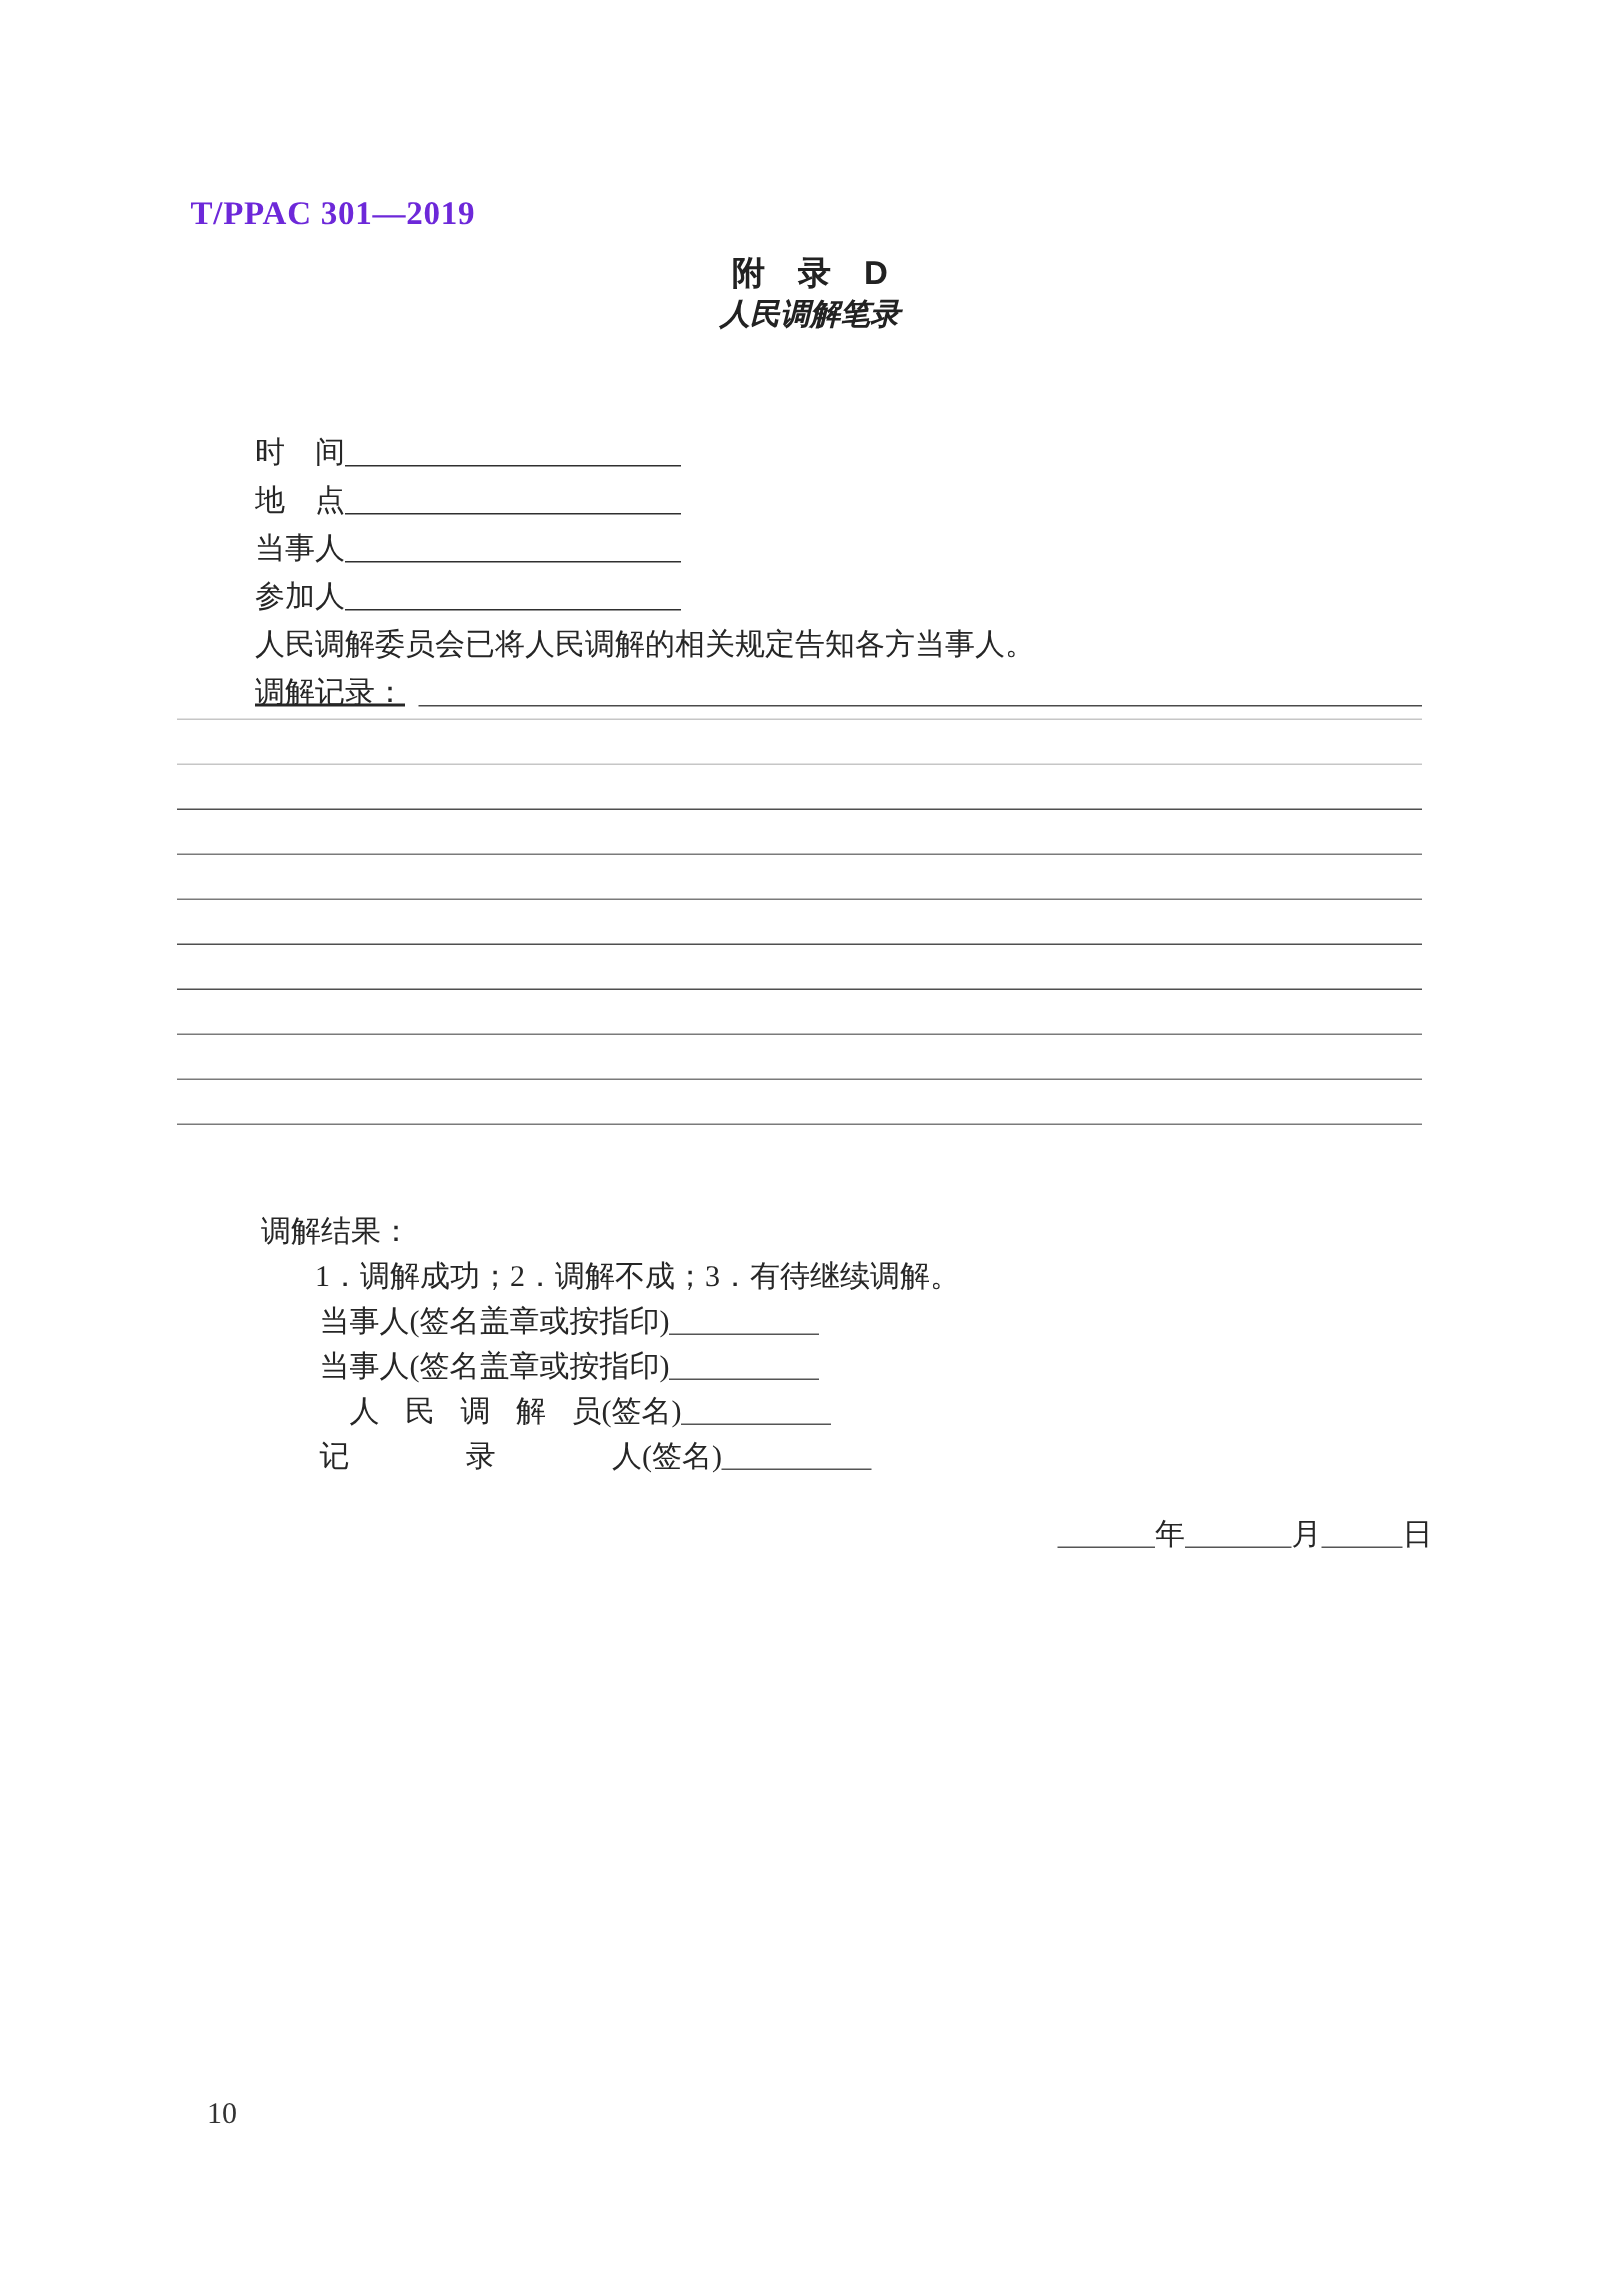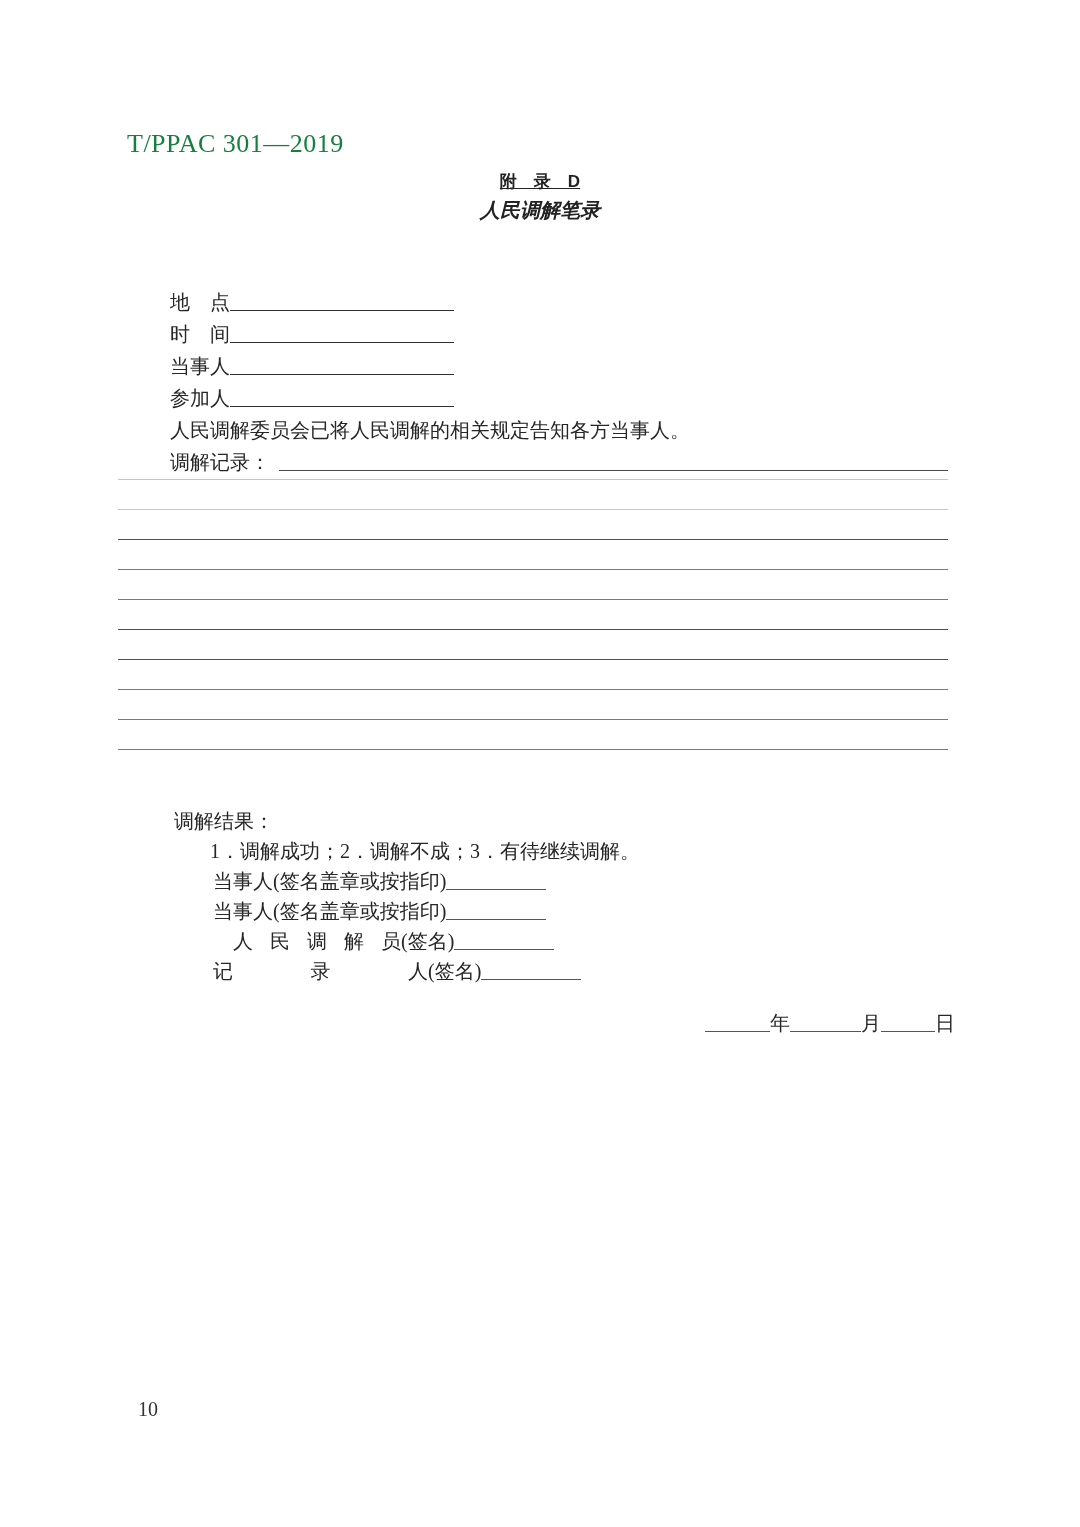--- a/index.html
+++ b/index.html
@@ -11,38 +11,38 @@
     font-family: "Liberation Serif", serif;
     color: #262626;
     overflow: hidden;
   }
 
   
   .std-code {
     position: absolute;
     left: 127px;
     top: 129px;
-    font-size: 26px;
-    font-weight: 400;
+    font-size: 22px;
+    font-weight: 700;
     letter-spacing: 0.5px;
-    color: #15803d;
+    color: #6d28d9;
   }
 
   
   .titles {
     position: absolute;
     left: 0;
     top: 168px;
     width: 100%;
     text-align: center;
     font-family: "Liberation Sans", sans-serif;
     font-weight: 700;
     color: #222;
   }
-  .titles .t1 { font-size: 17px; line-height: 28px; text-decoration: underline; }
+  .titles .t1 { font-size: 22px; line-height: 28px; }
   .titles .t2 { font-size: 20px; line-height: 28px; }
   .titles .t3 { font-size: 20px; line-height: 28px; font-style: italic; }
 
   
   .form-block {
     position: absolute;
     left: 170px;
     top: 282px;
     width: 778px;
     font-size: 20px;
@@ -54,21 +54,21 @@
   }
   .flabel { line-height: 24px; white-space: pre; }
   .fline {
     display: inline-block;
     border-bottom: 1.6px solid #2f2f2f;
     height: 1px;
     margin-bottom: 3px;
   }
   .fline.field { width: 224px; }
   .notice-row { height: 32px; display: flex; align-items: flex-end; }
-  .record-row { height: 32px; display: flex; align-items: flex-end; }
+  .record-row { height: 32px; display: flex; align-items: flex-end; text-decoration: underline; }
   .fline.fill { flex: 1; margin-left: 9px; border-bottom-color: #4a4a4a; }
 
   
   .record-lines {
     position: absolute;
     left: 118px;
     top: 450px;
     width: 830px;
   }
   .record-line { height: 29px; border-bottom: 1.4px solid #7a7a7a; }
@@ -128,25 +128,25 @@
 
   <div class="std-code">T/PPAC 301—2019</div>
 
   <div class="titles">
     <div class="t1">附　录　D</div>
     <div class="t3">人民调解笔录</div>
   </div>
 
   <div class="form-block">
     <div class="field-row">
+      <span class="flabel">时　间</span>
+      <span class="fline field"></span>
+    </div>
+    <div class="field-row">
       <span class="flabel">地　点</span>
-      <span class="fline field"></span>
-    </div>
-    <div class="field-row">
-      <span class="flabel">时　间</span>
       <span class="fline field"></span>
     </div>
     <div class="field-row">
       <span class="flabel">当事人</span>
       <span class="fline field"></span>
     </div>
     <div class="field-row">
       <span class="flabel">参加人</span>
       <span class="fline field"></span>
     </div>

